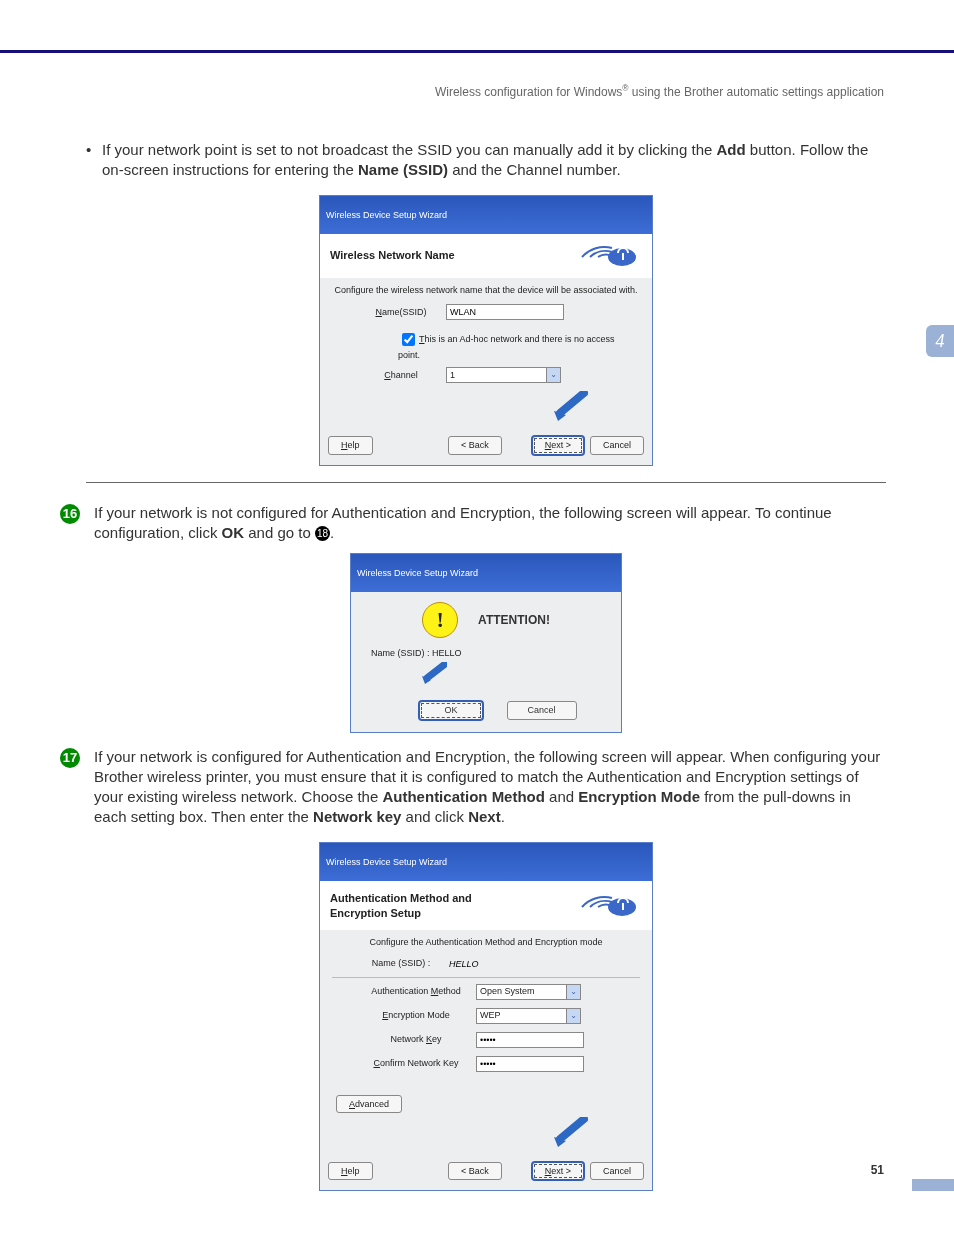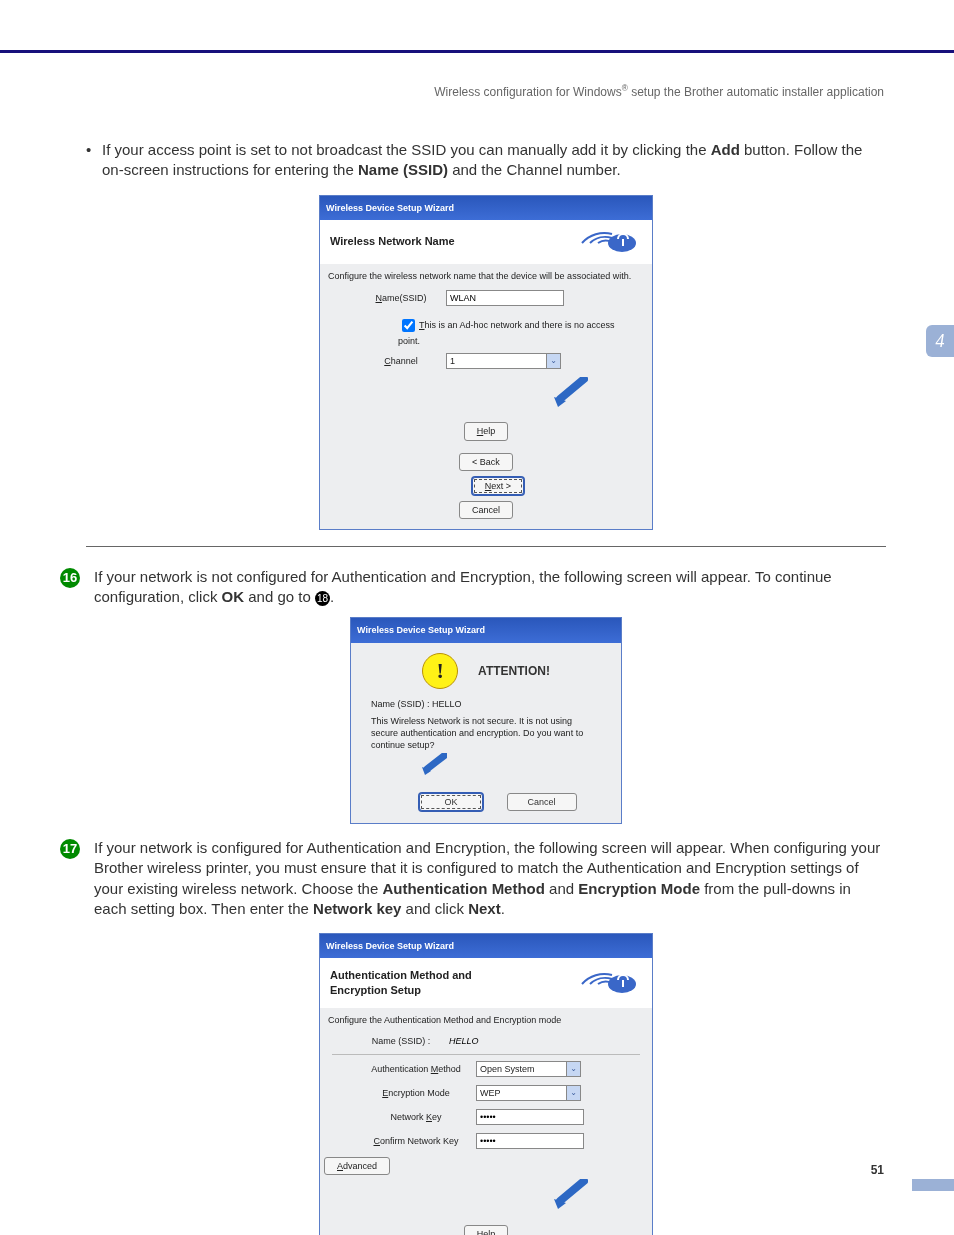--- a/index.html
+++ b/index.html
@@ -90,22 +90,22 @@
     border: 1px solid #5a7dc8;
     background: #edeef0;
     font-size: 10px;
     color: #222;
     position: relative;
   }
   .dlg-title {
     background: linear-gradient(#2a57bb,#3d6dd6);
     color:#fff;
     font-size:9px;
-    font-weight:bold;
-    padding:6px 6px;
+    font-weight:normal;
+    padding:13px 6px;
   }
   .dlg-header {
     background: #fff;
     padding: 10px 10px 10px 10px;
     display:flex;
     justify-content:space-between;
     align-items:center;
   }
   .dlg-header .h-title {
     font-weight:bold;
@@ -114,20 +114,21 @@
   .wifi-icon {
     width: 80px; height: 24px;
     position: relative;
     background:#fff;
   }
   .wifi-icon svg { position:absolute; right:0; top:0; }
   .dlg-sub {
     font-size:9px;
     padding: 6px 8px 4px 8px;
     color:#222;
+    text-align:center;
   }
   .form-row {
     display:flex;
     align-items:center;
     padding: 4px 36px;
     font-size:9px;
   }
   .form-row .lbl { width: 90px; text-align: center; }
   .form-row input[type=text], .form-row .select {
     width: 110px;
@@ -160,21 +161,20 @@
   .chk-row input { margin-right:4px; vertical-align:middle; }
   .arrow {
     width: 38px;
     margin: 4px 0 4px 230px;
   }
   .dlg-btns {
     padding: 8px 8px 10px 8px;
     display:flex;
     gap: 6px;
     align-items:center;
-    flex-direction:column;
   }
   .btn {
     border:1px solid #888;
     background:#f6f6f6;
     font-size:9px;
     padding: 2px 12px;
     border-radius:3px;
   }
   .btn.focus {
     outline: 1px dashed #555;
@@ -246,31 +246,31 @@
   }
   sup { font-size:0.7em; }
 </style>
 </head>
 <body>
 
 <div class="page">
   <div class="header-line"></div>
 
   <div class="breadcrumb">
-    <span>Wireless configuration for Windows</span><sup>®</sup><span> setup the Brother automatic installer application</span>
+    <span>Wireless configuration for Windows</span><sup>®</sup><span> using the Brother automatic settings application</span>
   </div>
 
   <div class="side-tab">4</div>
 
   <div class="content">
 
     <div class="bullet-block">
       <div class="bullet">•</div>
       <div>
-        <span>If your access point is set to not broadcast the SSID you can manually add it by clicking the </span><b>Add</b><span> button. Follow the on-screen instructions for entering the </span><b>Name (SSID)</b><span> and the Channel number.</span>
+        <span>If your network point is set to not broadcast the SSID you can manually add it by clicking the </span><b>Add</b><span> button. Follow the on-screen instructions for entering the </span><b>Name (SSID)</b><span> and the Channel number.</span>
       </div>
     </div>
 
     <div class="dlg">
       <div class="dlg-title">Wireless Device Setup Wizard</div>
       <div class="dlg-header">
         <div class="h-title">Wireless Network Name</div>
         <div class="wifi-icon">
           <svg width="80" height="26" viewBox="0 0 80 26">
             <g fill="none" stroke="#3a67c8" stroke-width="2">
@@ -323,21 +323,20 @@
     </div>
 
     <div class="dlg2">
       <div class="dlg-title">Wireless Device Setup Wizard</div>
       <div class="att-body">
         <div class="att-top">
           <div class="att-iconwrap">!</div>
           <div class="att-title">ATTENTION!</div>
         </div>
         <div class="att-line">Name (SSID) : HELLO</div>
-        <div class="att-line" style="margin-top:6px">This Wireless Network is not secure. It is not using secure authentication and encryption. Do you want to continue setup?</div>
         <div class="att-arrow">
           <svg width="28" height="22" viewBox="0 0 28 22">
             <path d="M26 2 L8 16 L12 18 L6 22 L3 14 L8 16 Z" fill="#2d68c4"></path>
             <path d="M26 2 L8 16" stroke="#2d68c4" stroke-width="7" stroke-linecap="round"></path>
           </svg>
         </div>
       </div>
       <div class="att-btns">
         <div class="btn focus" style="padding:2px 24px">OK</div>
         <div class="btn" style="padding:2px 20px">Cancel</div>
@@ -388,21 +387,21 @@
         </div>
       </div>
       <div class="form-row">
         <div class="lbl" style="width:120px">Network <span style="text-decoration:underline">K</span>ey</div>
         <input type="text" style="width: 100px;" value="•••••">
       </div>
       <div class="form-row">
         <div class="lbl" style="width:120px"><span style="text-decoration:underline">C</span>onfirm Network Key</div>
         <input type="text" style="width: 100px;" value="•••••">
       </div>
-      <div style="padding:4px 22px 0 4px;">
+      <div style="padding:4px 22px 0 16px;margin-top:15px;">
         <div class="btn" style="display:inline-block"><span style="text-decoration:underline">A</span>dvanced</div>
       </div>
       <div class="arrow">
         <svg width="38" height="30" viewBox="0 0 38 30">
           <path d="M34 2 L10 22 L16 24 L8 30 L4 20 L10 22 Z" fill="#2d68c4"></path>
           <path d="M34 2 L10 22" stroke="#2d68c4" stroke-width="8" stroke-linecap="round"></path>
         </svg>
       </div>
       <div class="dlg-btns">
         <div class="btn"><span style="text-decoration:underline">H</span>elp</div>

